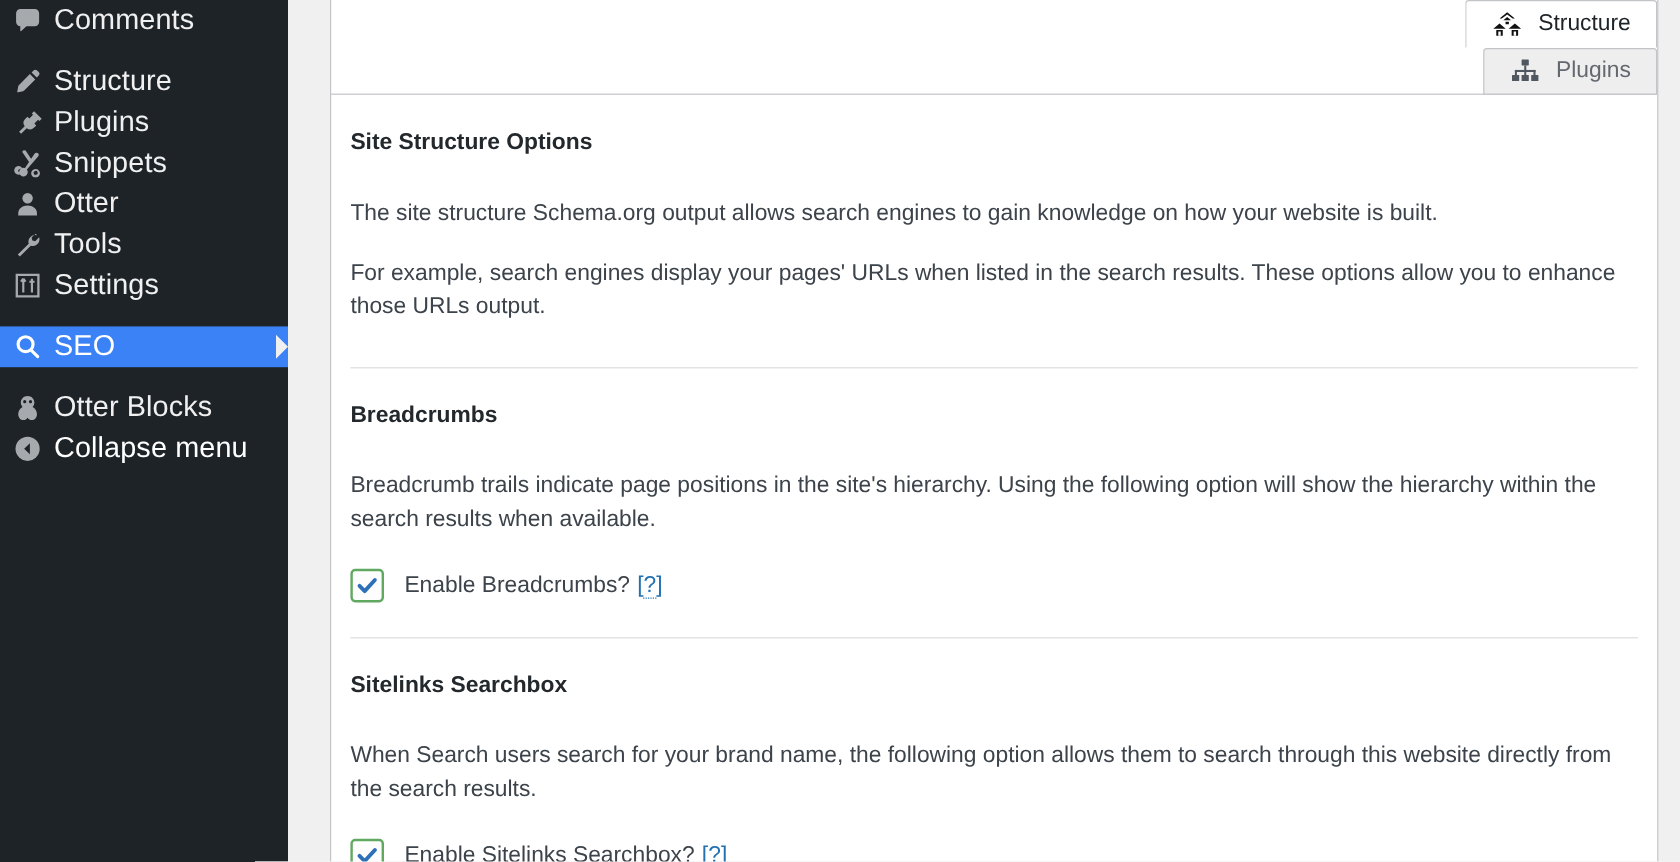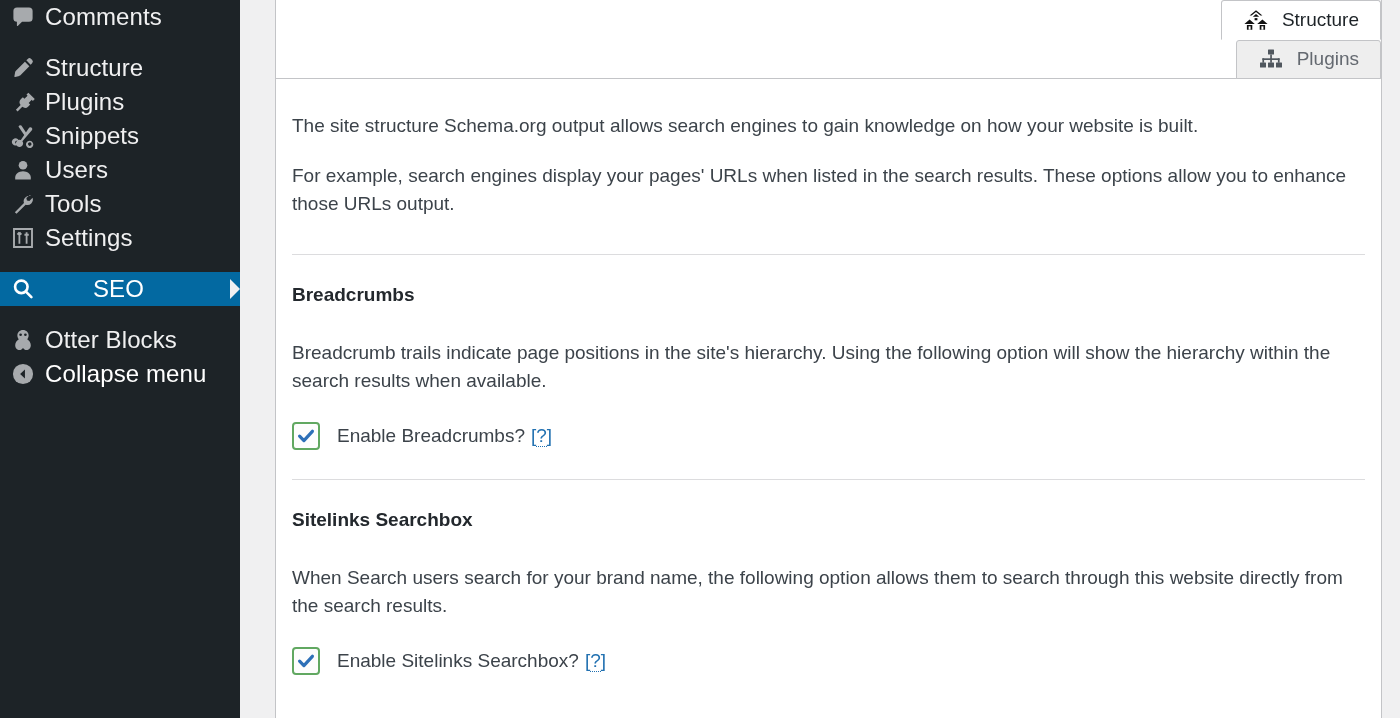--- a/index.html
+++ b/index.html
@@ -51,22 +51,21 @@
   }
   .menu-item .mi-icon svg { display: block; }
   .menu-item .mi-label {
     font-size: 24px;
     line-height: 1.2;
     letter-spacing: .1px;
     color: #f0f0f1;
     white-space: nowrap;
   }
   .menu-item.current {
-    background: #0369a1;
-    gap: 48px;
+    background: #3b82f6;
   }
   .menu-item.current .mi-icon { color: #ffffff; }
   .menu-item.current .mi-label { color: #ffffff; font-weight: 400; }
   .menu-item.current::after {
     content: "";
     position: absolute;
     right: 0;
     top: 50%;
     margin-top: -10px;
     border-style: solid;
@@ -250,21 +249,21 @@
       <span class="mi-label">Snippets</span>
     </div>
 
     <div class="menu-item">
       <span class="mi-icon">
         <svg width="24" height="24" viewBox="0 0 20 20" fill="currentColor" aria-hidden="true">
           <circle cx="10" cy="6" r="3.6"></circle>
           <path d="M10 11c-3.6 0-6.5 2.3-6.5 5.2V18h13v-1.8C16.5 13.3 13.6 11 10 11z"></path>
         </svg>
       </span>
-      <span class="mi-label">Users</span>
+      <span class="mi-label">Otter</span>
     </div>
 
     <div class="menu-item">
       <span class="mi-icon">
         <svg width="24" height="24" viewBox="0 0 20 20" fill="currentColor" aria-hidden="true">
           <path d="M16.6 3.4a4.6 4.6 0 0 0-5.8 5.8L3.2 16.8l1.4 1.4 7.6-7.6a4.6 4.6 0 0 0 5.8-5.8l-2.7 2.7-2-.5-.5-2 2.8-2.6z"></path>
         </svg>
       </span>
       <span class="mi-label">Tools</span>
     </div>
@@ -350,20 +349,21 @@
               <rect x="19.9" y="10.3" width="1.7" height="4.4"></rect>
             </svg>
           </span>
           <span>Plugins</span>
         </div>
 
       </div>
 
       <div class="panel-body">
 
+        <h2 class="sec-title" style="margin-top:29px;">Site Structure Options</h2>
         <p class="para" style="margin-top:33px;">The site structure Schema.org output allows search engines to gain knowledge on how your website is built.</p>
         <p class="para" style="margin-top:22px;">For example, search engines display your pages' URLs when listed in the search results. These options allow you to enhance those URLs output.</p>
         <hr class="div" style="margin-top:36px;">
 
         <h2 class="sec-title" style="margin-top:29px;">Breadcrumbs</h2>
         <p class="para" style="margin-top:32px;">Breadcrumb trails indicate page positions in the site's hierarchy. Using the following option will show the hierarchy within the search results when available.</p>
 
         <div class="check-row" style="margin-top:27px;">
           <span class="cbox">
             <svg width="20" height="20" viewBox="0 0 20 20" fill="none" stroke="#2e70b8" stroke-width="3.2" stroke-linecap="round" stroke-linejoin="round" aria-hidden="true">

